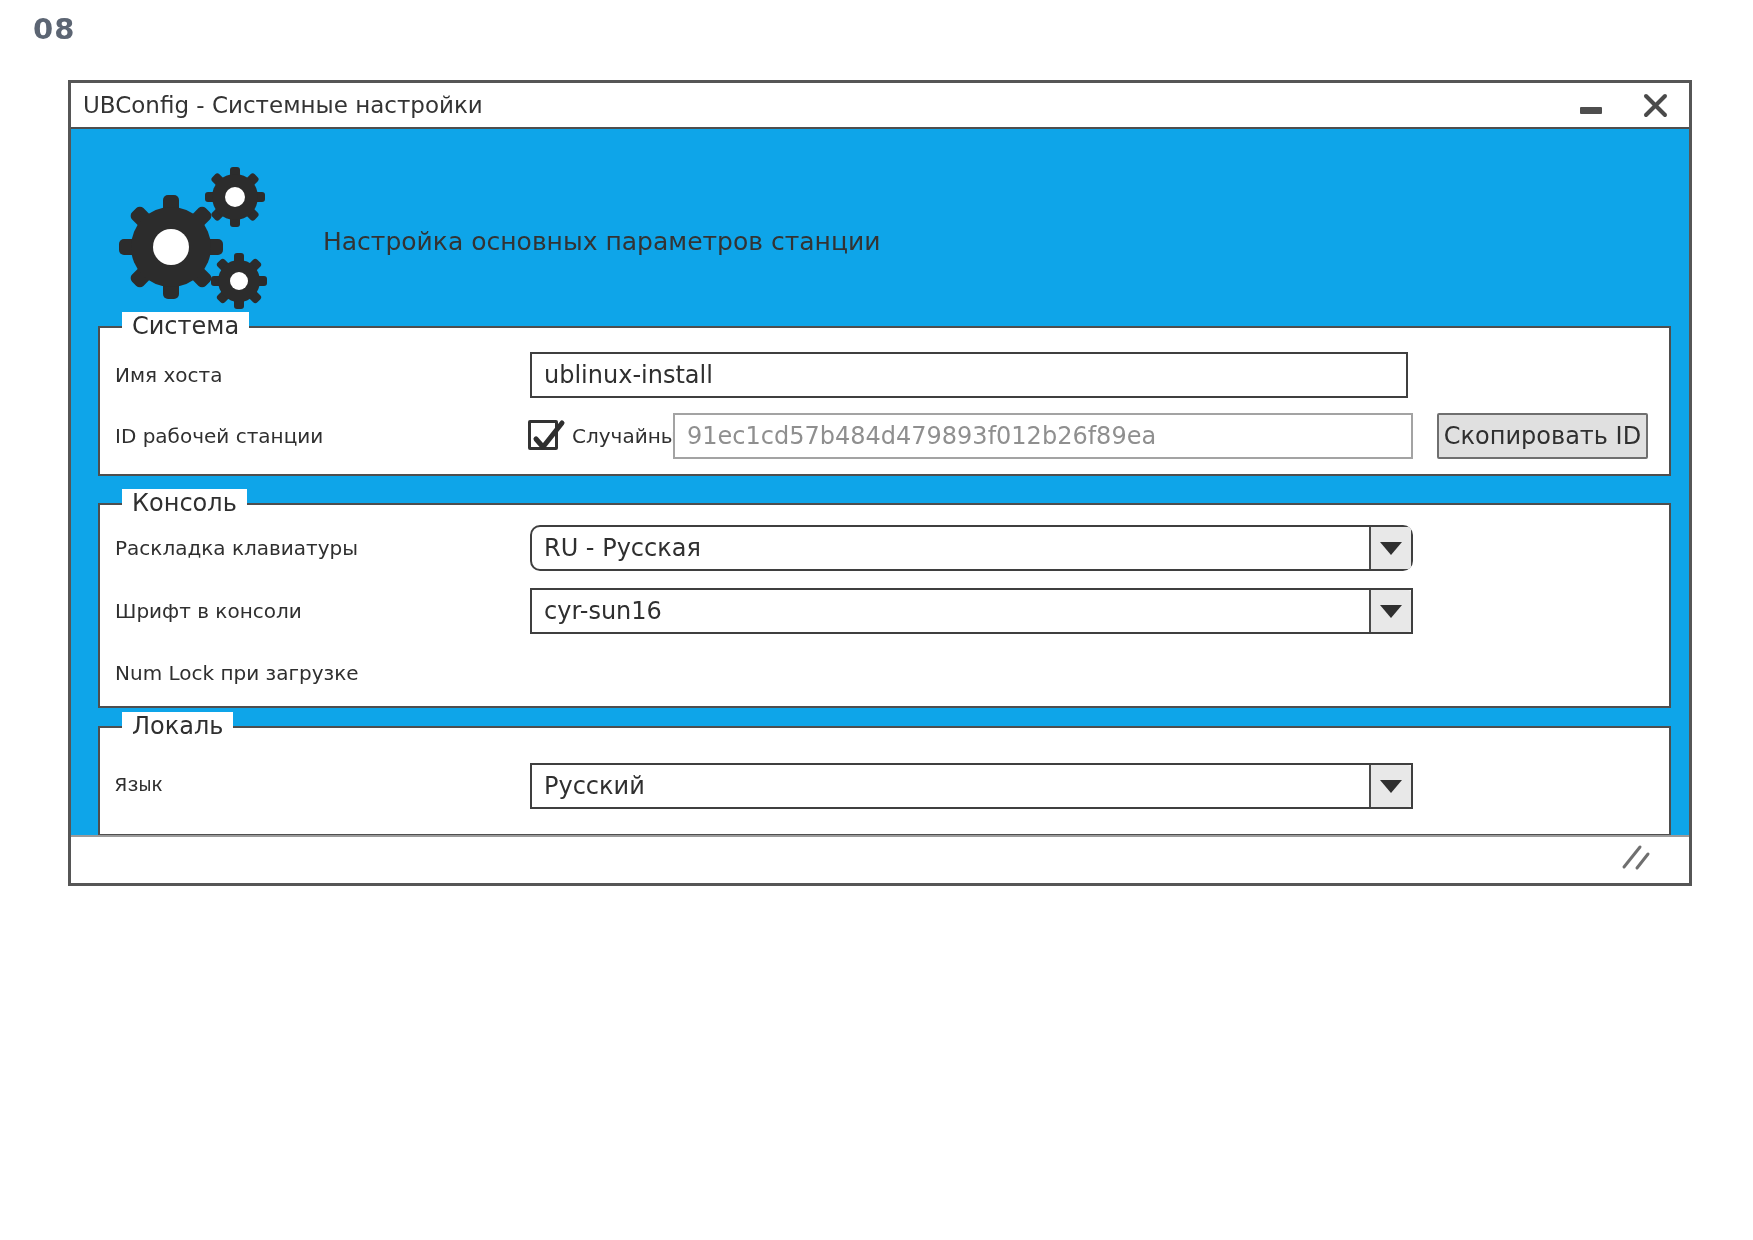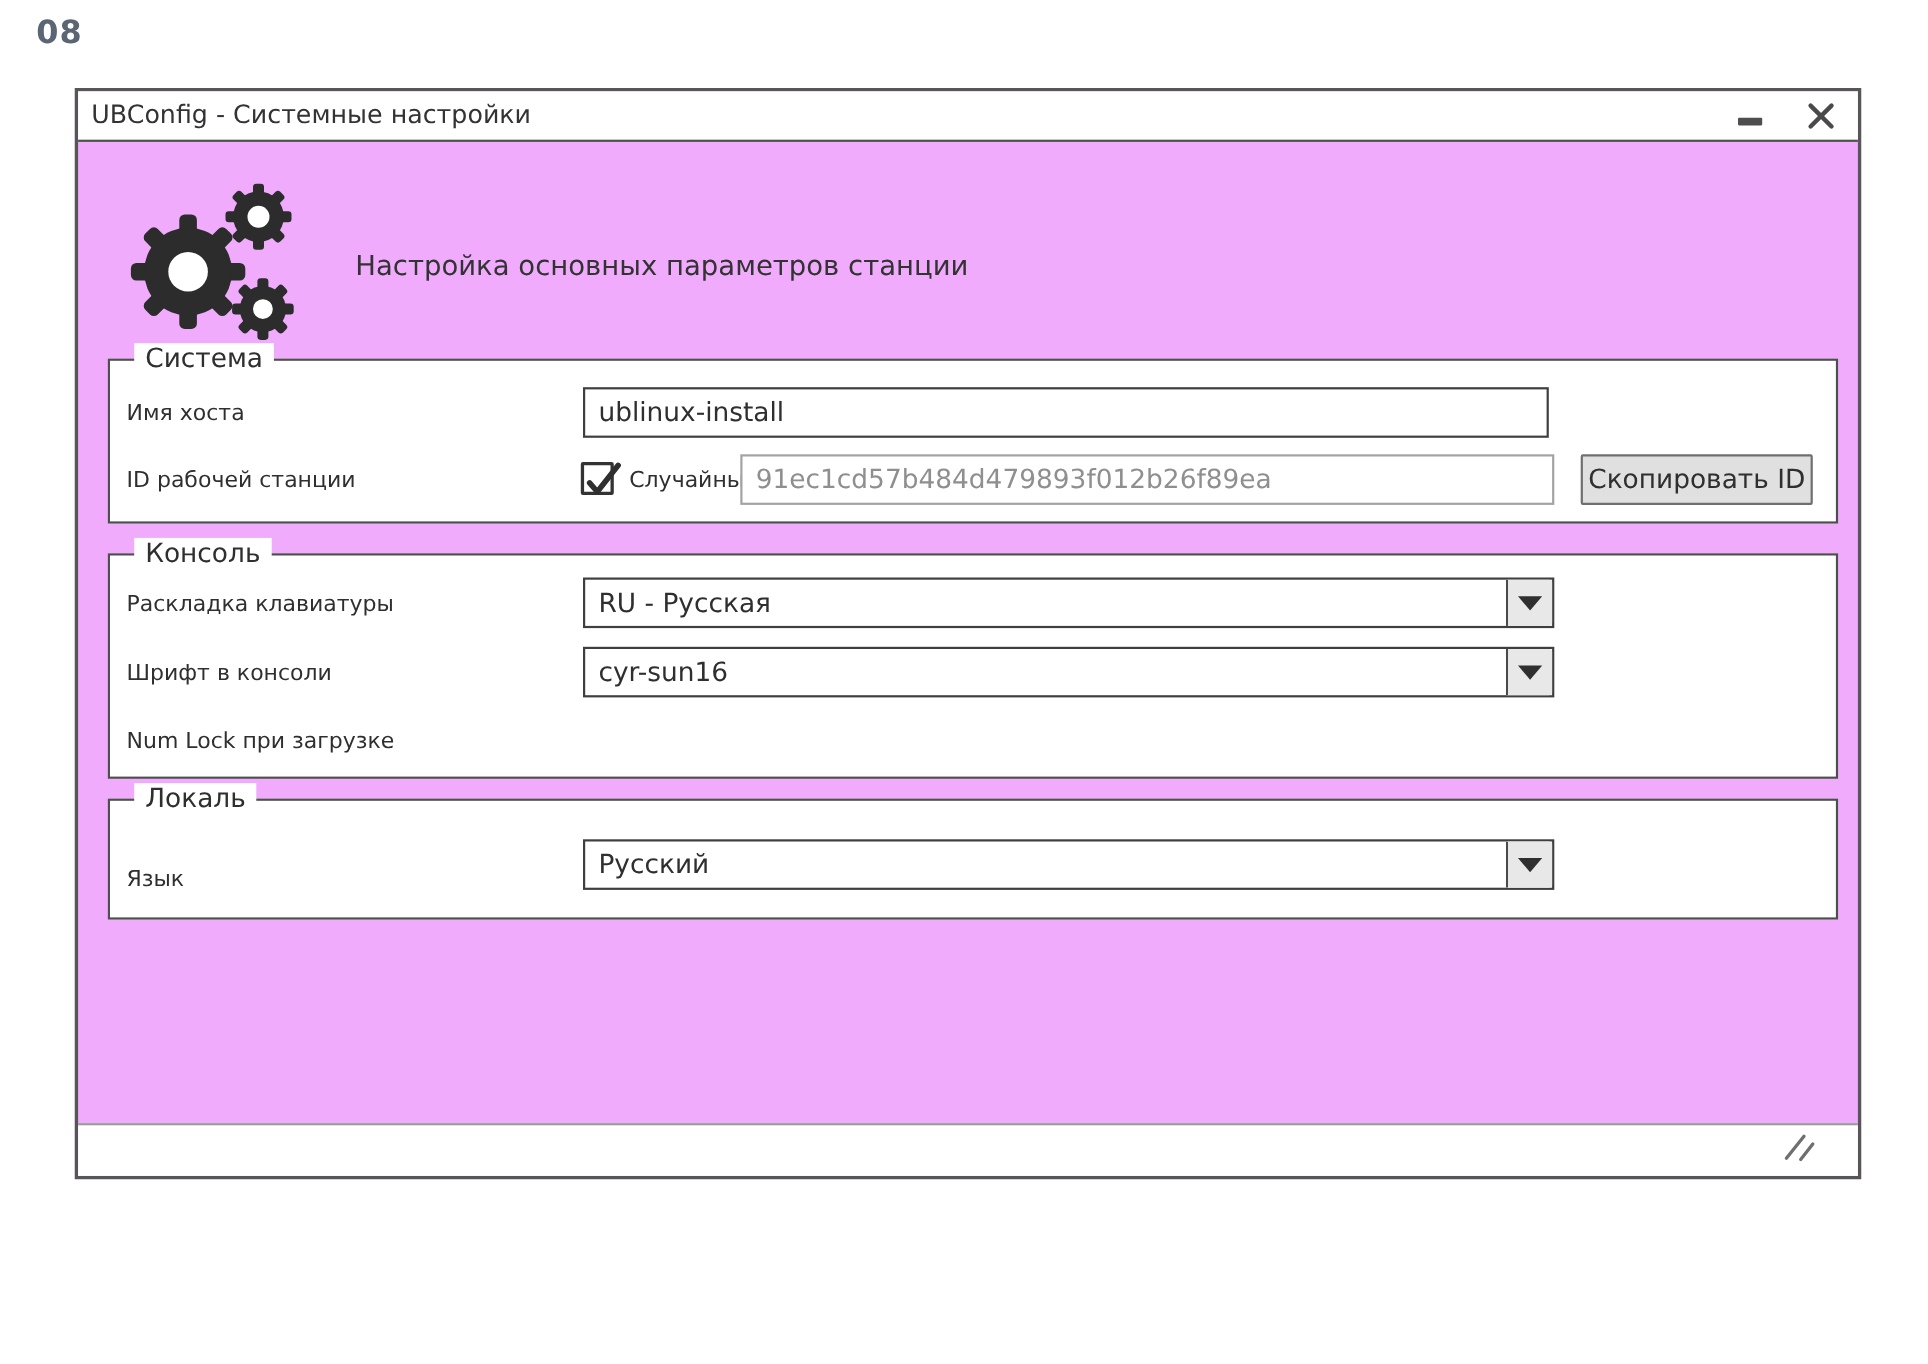--- a/index.html
+++ b/index.html
@@ -5,22 +5,22 @@
   html,body{margin:0;padding:0;}
   body{
     width:1753px;height:1240px;background:#ffffff;position:relative;
     font-family:"DejaVu Sans",sans-serif;color:#2f2f2f;overflow:hidden;
   }
   .page-label{
     position:absolute;left:33px;top:12px;font-size:29px;font-weight:bold;
     color:#5c6573;letter-spacing:1px;
   }
   .window{
-    position:absolute;left:68px;top:80px;width:1624px;height:992px;
-    border:3px solid #565656;background:#f0abfc;box-sizing:border-box;
+    position:absolute;left:68px;top:80px;width:1624px;height:806px;
+    border:3px solid #565656;background:#0ea5e9;box-sizing:border-box;
   }
   .titlebar{
     height:46px;border-bottom:2px solid #4e4e4e;display:flex;align-items:center;
     padding:0 20px 0 12px;box-sizing:border-box;background:#fff;
   }
   .title{font-size:23px;color:#333;white-space:nowrap;}
   .win-controls{margin-left:auto;display:flex;align-items:center;gap:38px;}
   .min-btn{width:24px;height:26px;display:flex;align-items:flex-end;justify-content:center;cursor:default;}
   .min-glyph{width:22px;height:7px;background:#4e4e4e;border-radius:1px;margin-bottom:4px;}
   .close-btn{width:28px;height:28px;display:flex;align-items:center;justify-content:center;cursor:default;}
@@ -213,42 +213,42 @@
 
       <div class="copy-btn" style="left:1337px;top:85px;width:211px;height:46px;">
         <span>Скопировать ID</span>
       </div>
     </div>
 
     <div class="group group-console">
       <span class="legend">Консоль</span>
 
       <span class="row-label" style="top:31px;">Раскладка клавиатуры</span>
-      <div class="combo" style="top:20px;">
+      <div class="combo" style="top:20px;border-radius:10px;">
         <span class="combo-value">RU - Русская</span>
         <span class="combo-btn">
           <span class="tri-down"></span>
         </span>
       </div>
 
       <span class="row-label" style="top:94px;">Шрифт в консоли</span>
       <div class="combo" style="top:83px;">
         <span class="combo-value">cyr-sun16</span>
         <span class="combo-btn">
           <span class="tri-down"></span>
         </span>
       </div>
 
       <span class="row-label" style="top:156px;">Num Lock при загрузке</span>
     </div>
 
     <div class="group group-locale">
       <span class="legend">Локаль</span>
 
-      <span class="row-label" style="top:58px;">Язык</span>
+      <span class="row-label" style="top:46px;font-family:Liberation Mono, monospace;">Язык</span>
       <div class="combo" style="top:35px;">
         <span class="combo-value">Русский</span>
         <span class="combo-btn">
           <span class="tri-down"></span>
         </span>
       </div>
     </div>
 
   </div>
 

